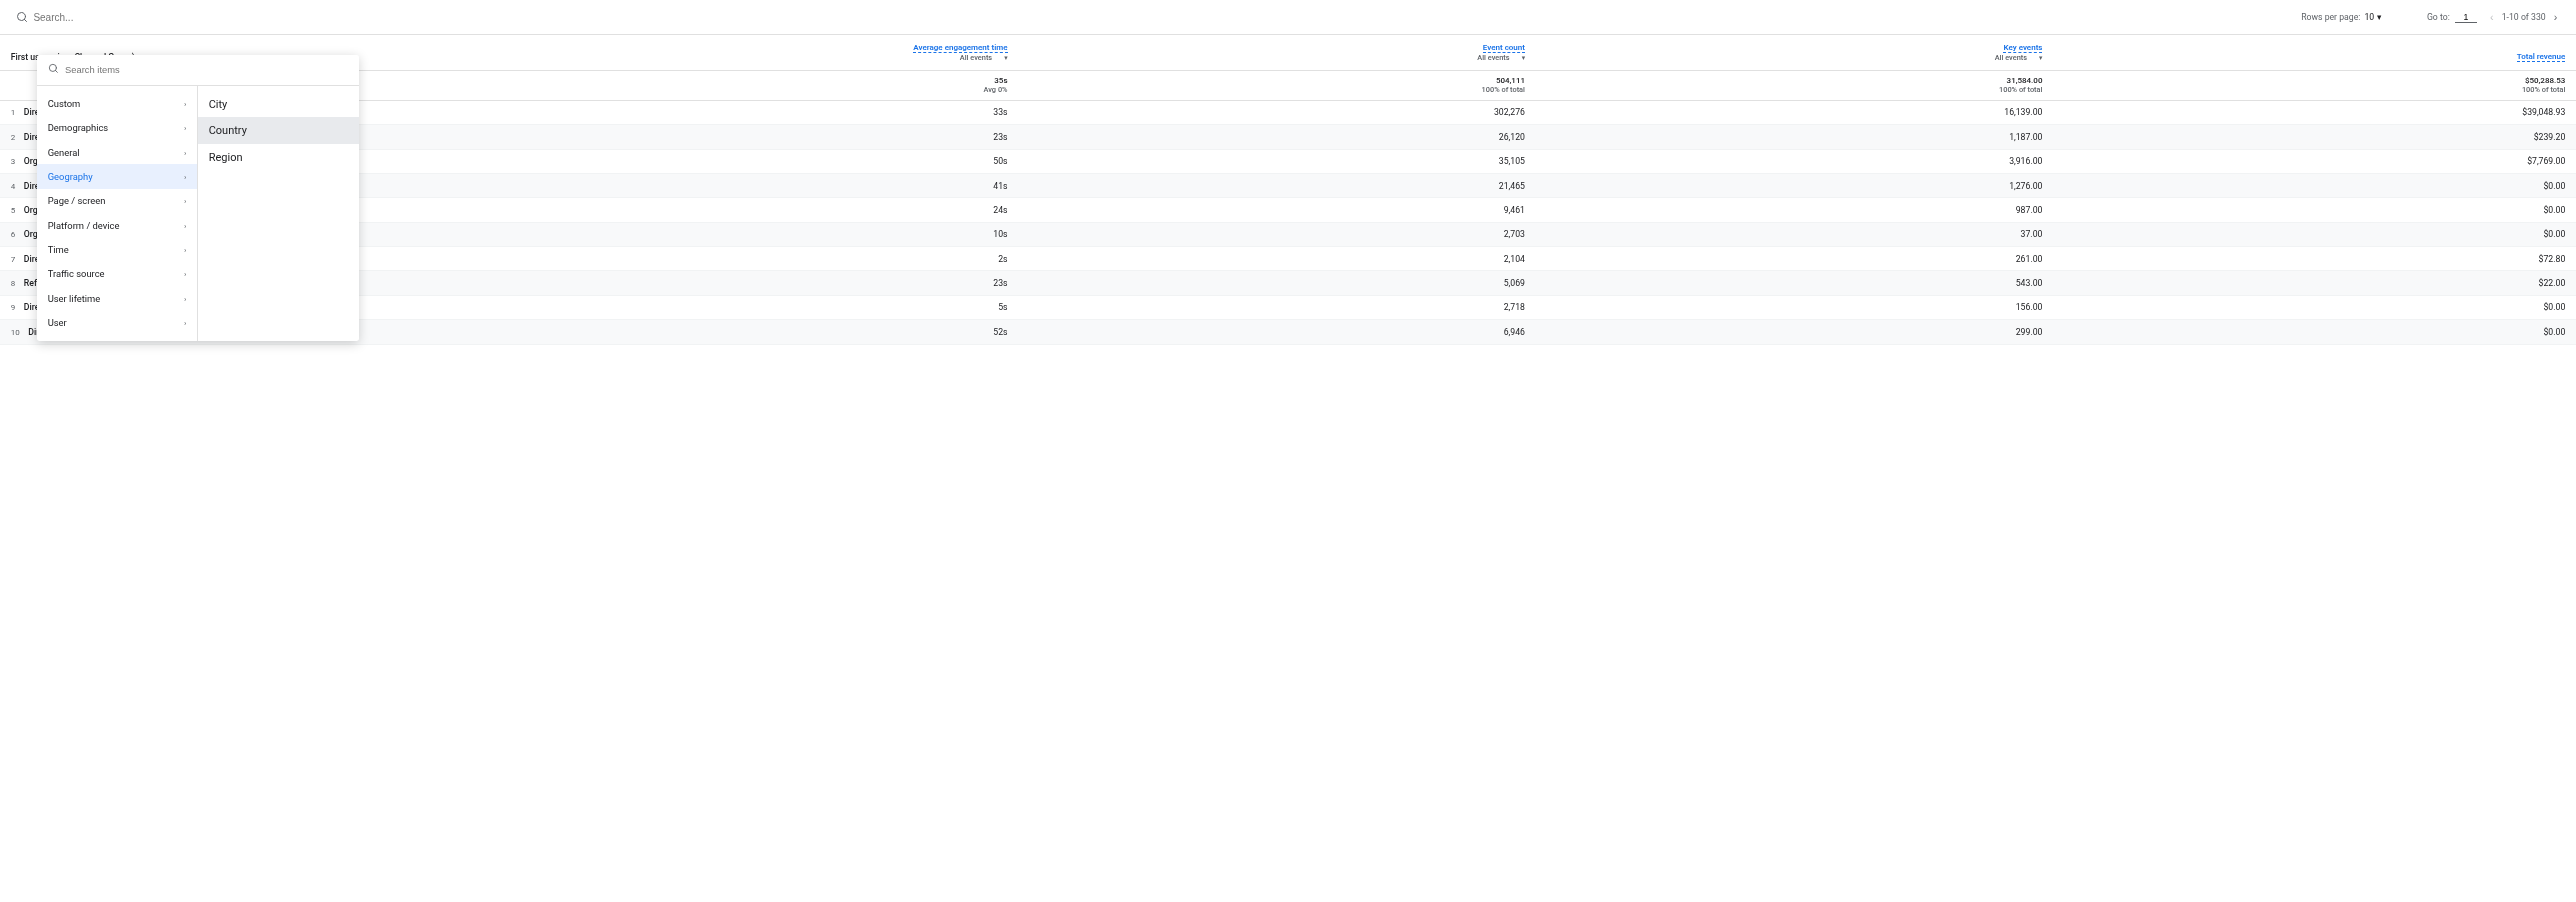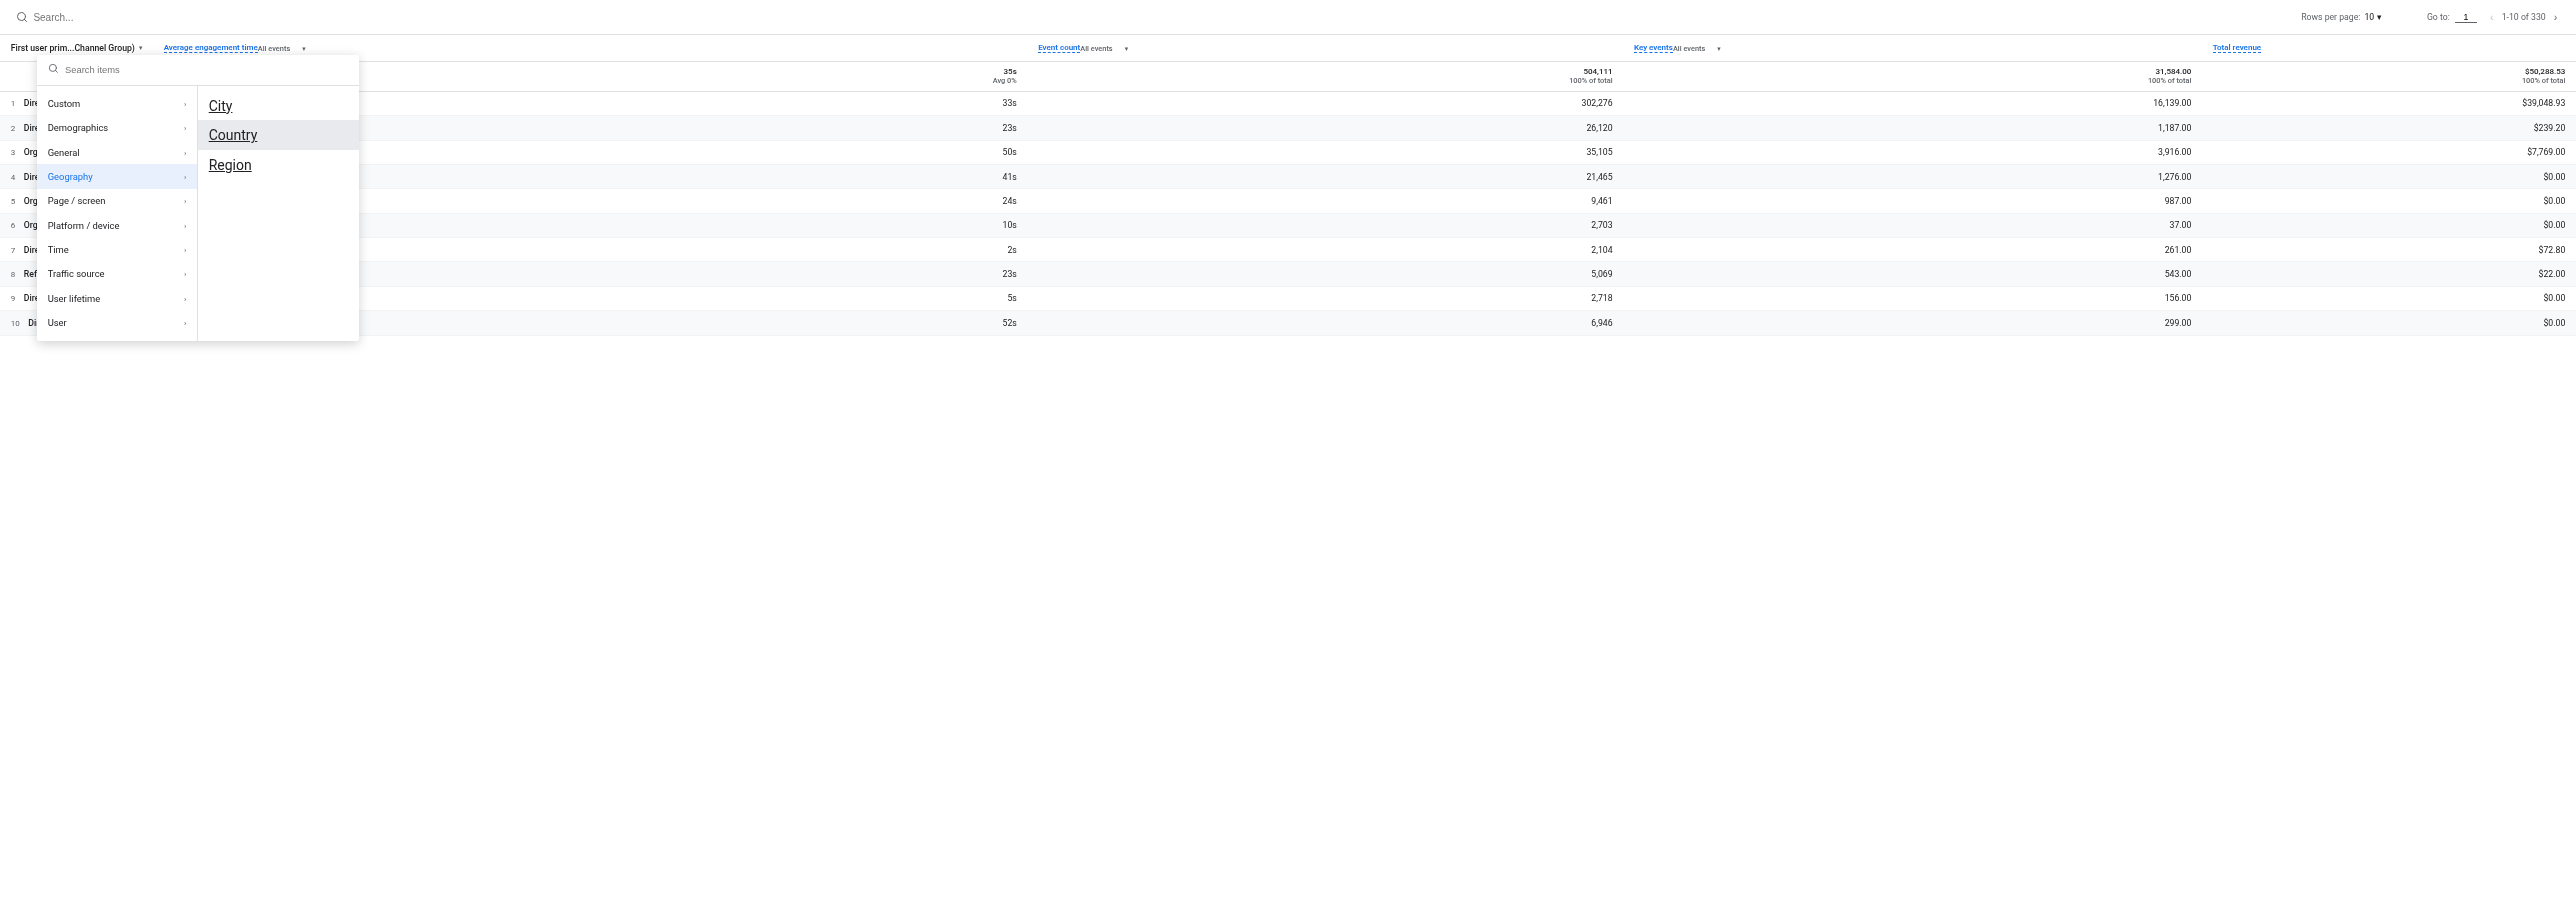--- a/index.html
+++ b/index.html
@@ -107,21 +107,23 @@
       color: #5f6368;
       white-space: nowrap;
       font-size: 8px;
       vertical-align: bottom;
     }
     .main-table th.left-align {
       text-align: left;
     }
     .main-table th .col-header {
       display: flex;
+      flex-direction: column;
       align-items: flex-end;
+      justify-content: center;
     }
     .col-title {
       font-weight: 600;
       color: #1a73e8;
       border-bottom: 0.7px dashed #1a73e8;
       cursor: pointer;
       font-size: 8px;
     }
     .col-subtitle {
       font-size: 7.4px;
@@ -258,23 +260,22 @@
     .sub-items-col {
       flex: 1;
       padding: 5.4px 0;
       overflow-y: auto;
     }
     .sub-item {
       display: flex;
       align-items: center;
       padding: 6.7px 10.7px;
       cursor: pointer;
-      font-size: 14px;
-      color: #202124;
-      text-decoration: underline;
+      font-size: 11px;
+      color: #202124;
     }
     .sub-item.highlighted { background: #e8eaed; }
 
     
     .first-user-col {
       min-width: 148px;
       width: 148px;
     }
   </style>
 </head>

